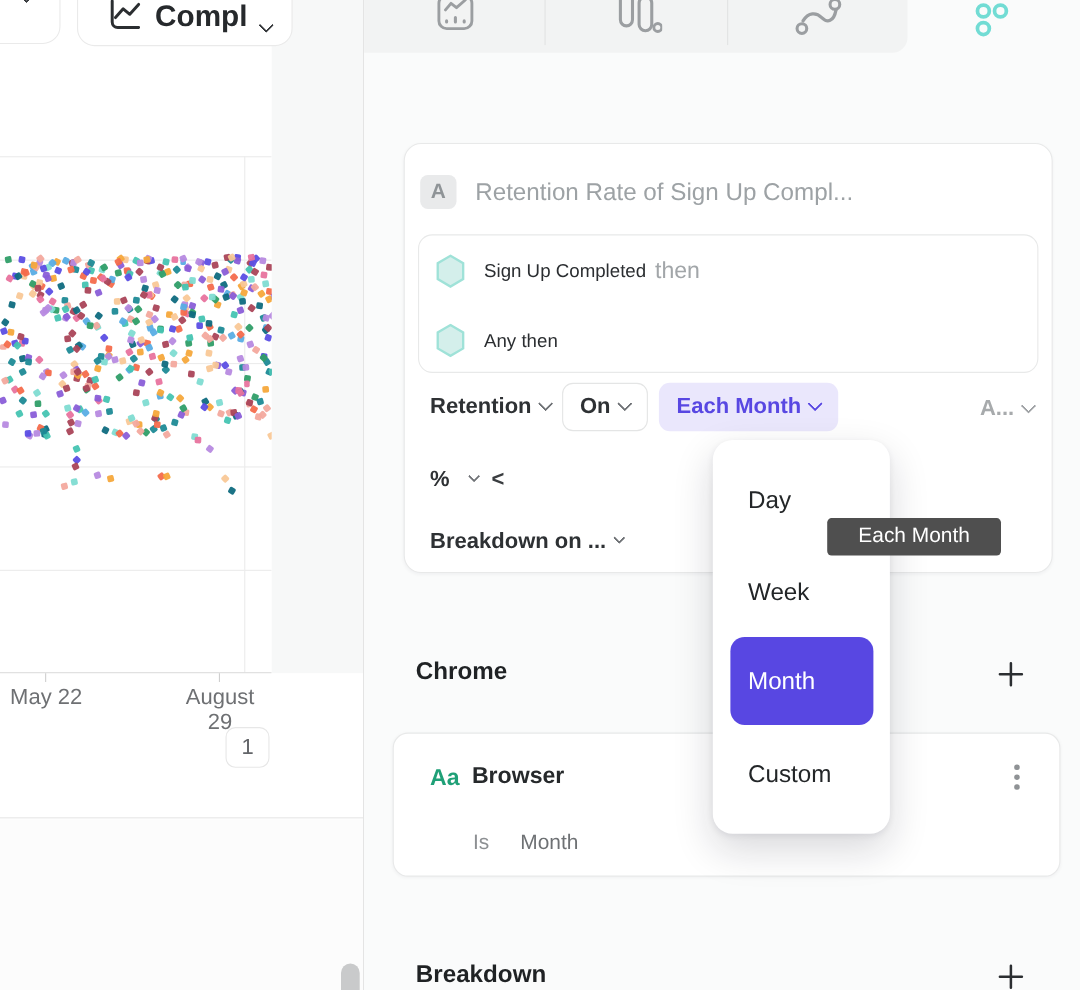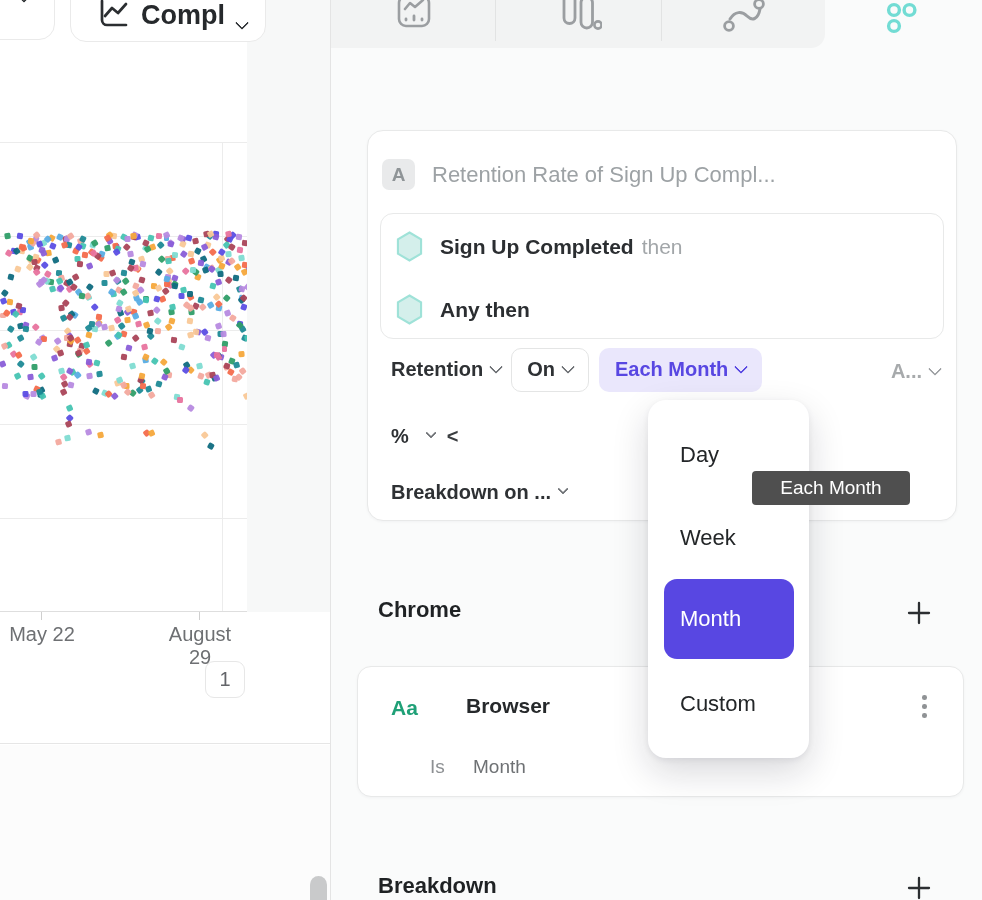--- a/index.html
+++ b/index.html
@@ -58,21 +58,21 @@
   #query-card { left:36px; top:130px; width:590px; height:391px; }
   .series-badge {
     position:absolute; left:14px; top:28px; width:33px; height:31px;
     background:#e9eaeb; border-radius:7px; color:#8f9497; font-size:19px; font-weight:700;
     text-align:center; line-height:31px;
   }
   .card-title { position:absolute; left:64px; top:31px; font-size:22px; color:#9da2a5; }
   #events-card { left:12px; top:82px; width:564px; height:126px; border-radius:13px; box-shadow:none; }
   .event-row { position:absolute; left:15px; display:flex; align-items:center; }
   .event-row .hex { margin-right:17px; }
-  .event-name { font-size:21px; font-weight:700; color:#2b2e31;text-align:right; }
+  .event-name { font-size:17px; font-weight:400; color:#2b2e31;text-align:right; }
   .event-suffix { font-size:21px; color:#a2a6a9; margin-left:8px; }
   .controls-row { position:absolute; left:23px; top:216px; height:45px; display:flex; align-items:center; gap:10px; }
   .ctrl-plain { display:flex; align-items:center; font-size:20px; font-weight:600; color:#2e3134; }
   .ctrl-btn {
     display:flex; align-items:center; height:44px; padding:0 15px;
     border:1.5px solid #e4e5e5; border-radius:10px; background:#fff;
     font-size:20px; font-weight:600; color:#2e3134;
   }
   .ctrl-pill {
     display:flex; align-items:center; height:44px; padding:0 16px;
@@ -83,21 +83,21 @@
   .measure-row .sym { font-size:20px; font-weight:700; color:#2e3134; }
   .measure-row .lbl { font-size:21px; font-weight:600; color:#2e3134; }
   .measure-row .op { font-size:20px; font-weight:700; color:#3a3d40; margin-left:2px; }
   .breakdown-on-row { position:absolute; left:23px; top:346px; height:30px; display:flex; align-items:center; font-size:20px; font-weight:600; color:#2e3134; }
   
   .section-title { position:absolute; font-size:22px; font-weight:700; color:#1f2224; }
   .plus-btn { position:absolute; width:26px; height:26px; }
   
   #browser-card { left:26px; top:666px; width:607px; height:131px; border-radius:14px; }
   .aa-ico { position:absolute; left:33px; top:29px; font-size:21px; font-weight:700; color:#1fa077; }
-  .prop-name { position:absolute; left:71px; top:27px; font-size:21px; font-weight:600; color:#26292b;margin-left:37px; }
+  .prop-name { position:absolute; left:71px; top:27px; font-size:21px; font-weight:600; color:#26292b; }
   .kebab { position:absolute; right:36px; top:28px; width:5px; }
   .kebab i { display:block; width:4.6px; height:4.6px; border-radius:50%; background:#8f9295; margin-bottom:4.4px; }
   .op-label { position:absolute; left:72px; top:89px; font-size:19px; color:#8d9093; }
   .op-value { position:absolute; left:115px; top:89px; font-size:19px; color:#6e7174; }
   
   #interval-menu {
     position:absolute; left:317px; top:400px; width:161px; height:358px; background:#fff;
     border-radius:18px; box-shadow:0 2px 6px rgba(20,20,40,.07), 0 14px 36px rgba(20,20,40,.16);
     z-index:40;
   }

